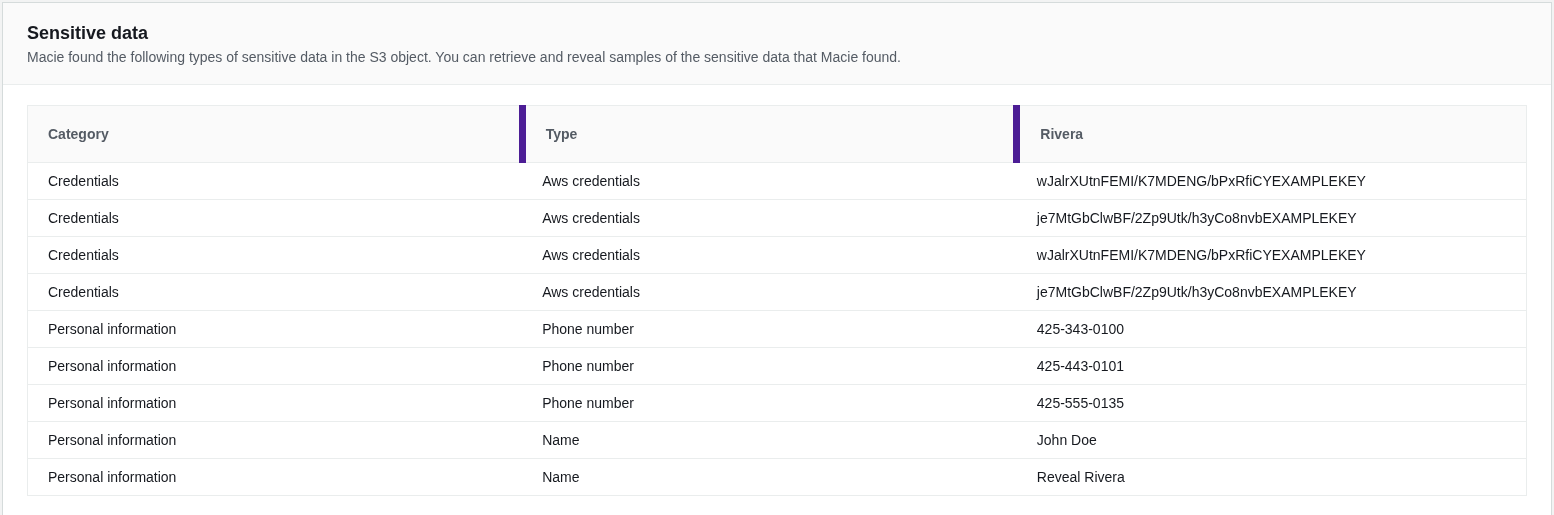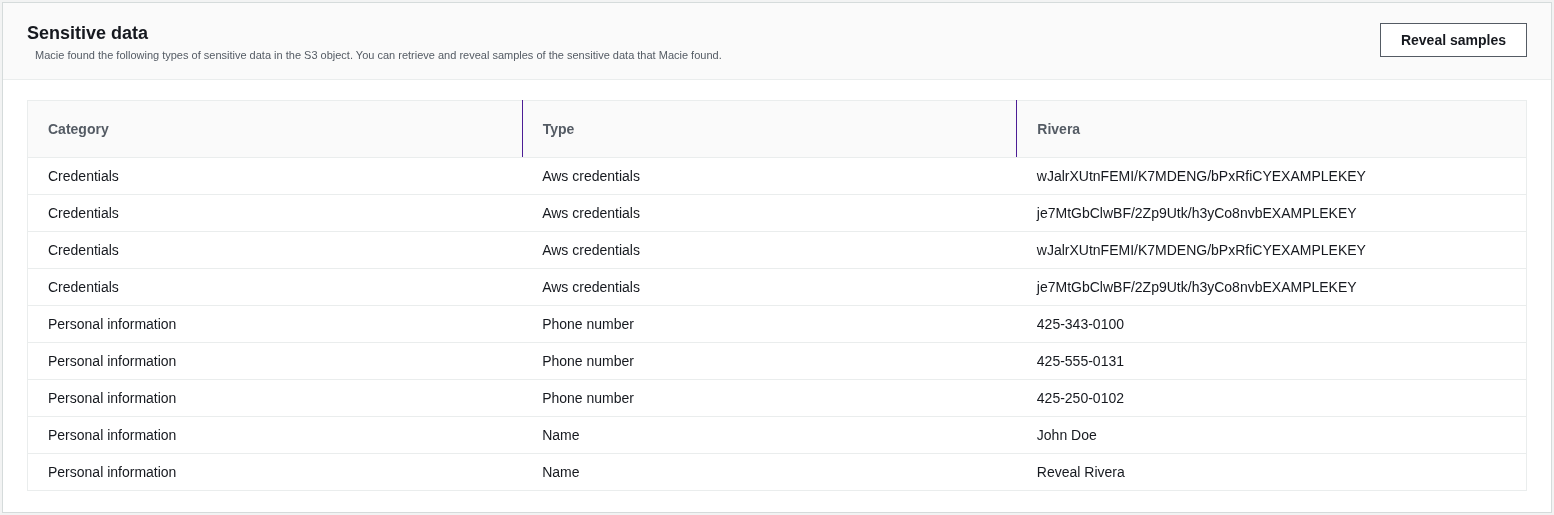--- a/index.html
+++ b/index.html
@@ -24,24 +24,23 @@
       border-bottom: 1px solid #eaeded;
     }
     .panel-header-left { flex: 1; }
     .panel-title {
       font-size: 18px;
       font-weight: 700;
       color: #16191f;
       margin-bottom: 4px;
     }
     .panel-desc {
-      font-size: 11px;
+      font-size: 14px;
       color: #545b64;
       line-height: 1.4;
-      margin-left: 8px;
     }
     .btn {
       display: inline-block;
       padding: 6px 20px;
       border: 1px solid #545b64;
       background: #ffffff;
       color: #16191f;
       font-weight: 700;
       font-size: 14px;
       cursor: pointer;
@@ -58,41 +57,40 @@
     }
     thead th {
       text-align: left;
       padding: 20px 20px;
       font-weight: 700;
       color: #545b64;
       background: #fafafa;
       border-bottom: 1px solid #eaeded;
       font-size: 14px;
     }
-    thead th + th { border-left: 1px solid #4c1d95; }
+    thead th + th { border-left: 7px solid #4c1d95; }
     tbody td {
       padding: 10px 20px;
       border-bottom: 1px solid #eaeded;
       color: #16191f;
       font-size: 14px;
     }
     .col-cat  { width: 33%; }
     .col-type { width: 33%; }
     .col-samp { width: 34%; }
   </style>
 </head>
 <body>
 
 <div class="panel">
   <div class="panel-header">
     <div class="panel-header-left">
       <h2 class="panel-title">Sensitive data</h2>
       <p class="panel-desc">Macie found the following types of sensitive data in the S3 object. You can retrieve and reveal samples of the sensitive data that Macie found.</p>
     </div>
-    <button class="btn">Reveal samples</button>
   </div>
 
   <div class="table-wrap">
     <table>
       <thead>
         <tr>
           <th class="col-cat">Category</th>
           <th class="col-type">Type</th>
           <th class="col-samp">Rivera</th>
         </tr>
@@ -119,26 +117,26 @@
             <td>je7MtGbClwBF/2Zp9Utk/h3yCo8nvbEXAMPLEKEY</td>
           </tr>
           <tr>
             <td>Personal information</td>
             <td>Phone number</td>
             <td>425-343-0100</td>
           </tr>
           <tr>
             <td>Personal information</td>
             <td>Phone number</td>
-            <td>425-555-0131</td>
+            <td>425-443-0101</td>
           </tr>
           <tr>
             <td>Personal information</td>
             <td>Phone number</td>
-            <td>425-250-0102</td>
+            <td>425-555-0135</td>
           </tr>
           <tr>
             <td>Personal information</td>
             <td>Name</td>
             <td>John Doe</td>
           </tr>
           <tr>
             <td>Personal information</td>
             <td>Name</td>
             <td>Reveal Rivera</td>

